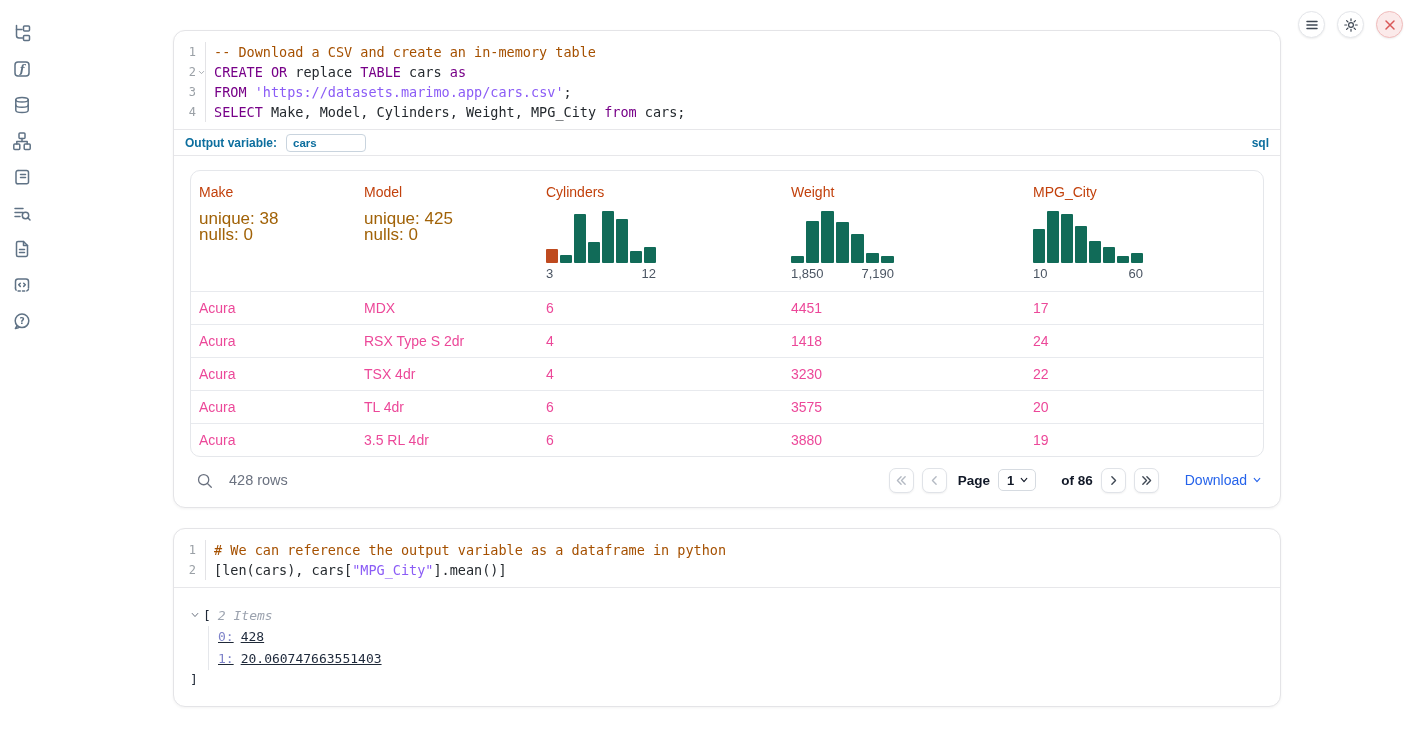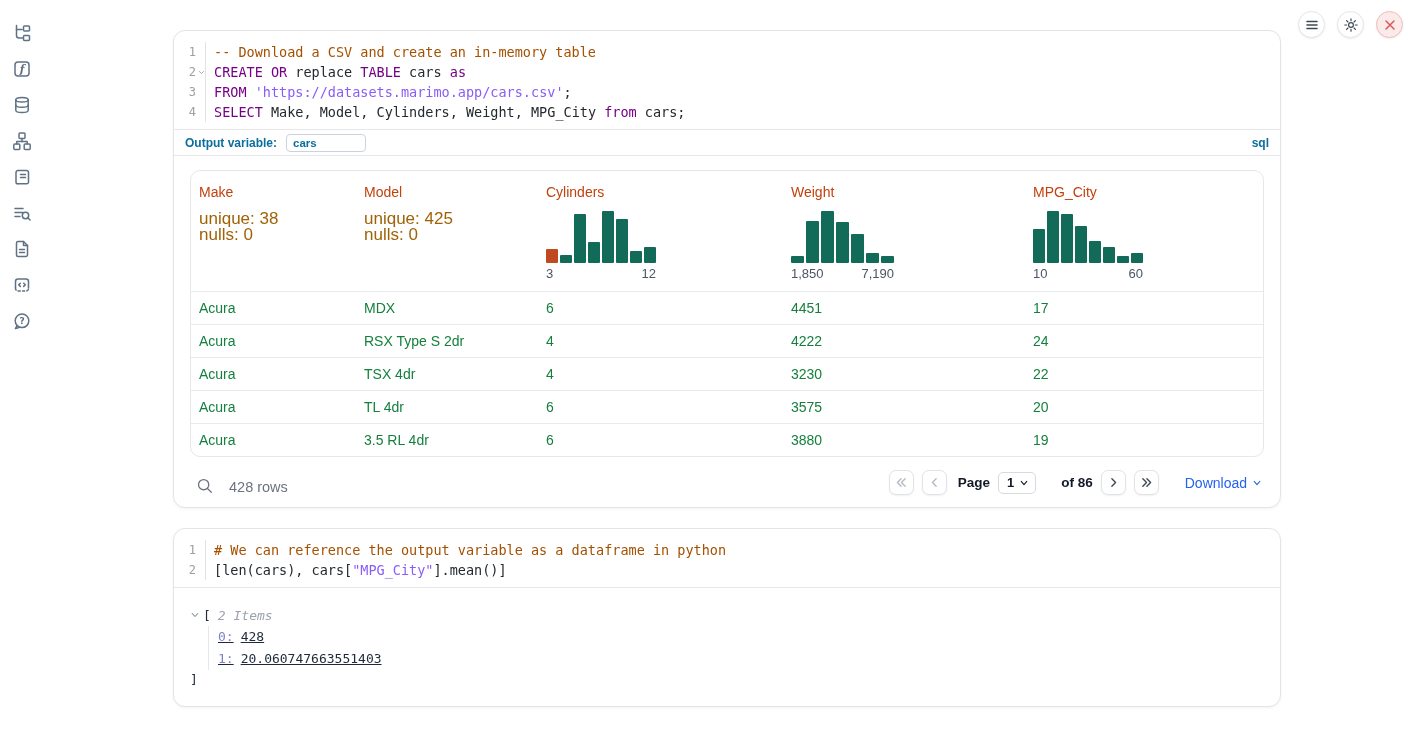--- a/index.html
+++ b/index.html
@@ -78,24 +78,24 @@
   .thead, .tr { display:grid; grid-template-columns:165px 182px 245px 242px 1fr; }
   .thead { padding:11px 0 7px; }
   .th { padding:2px 8px; }
   .th-name { font-size:14px; color:#c2410c; margin-bottom:11px; }
   .th-stat { font-size:17px; color:#a16207; line-height:16px; }
   .hist-bars { display:flex; align-items:flex-end; gap:2px; height:52px; }
   .hist-bar { width:12px; border-radius:1px; }
   .hist-wide .hist-bar { width:13px; }
   .hist-labels { display:flex; justify-content:space-between; font-size:13px; color:#4b5563; margin-top:3px; }
   .tr { border-top:1px solid #e8eaee; }
-  .td { padding:7px 8px; font-size:14px; color:#15803d; line-height:18px; }
-
-  
-  .table-footer { display:flex; align-items:flex-end; margin-top:8px; height:30px; padding:0 2px; }
+  .td { padding:7px 8px; font-size:14px; color:#ec4899; line-height:18px; }
+
+  
+  .table-footer { display:flex; align-items:center; margin-top:8px; height:30px; padding:0 2px; }
   .search-btn { width:20px; height:20px; border:none; background:none; padding:0; cursor:pointer; color:#6b7280; margin-left:4px; }
   .search-btn svg { stroke:currentColor; fill:none; stroke-width:1.5; stroke-linecap:round; }
   .row-count { margin-left:13px; font-size:14.5px; color:#6b7280; }
   .pager { margin-left:auto; display:flex; align-items:center; gap:8px; }
   .page-btn {
     width:25px; height:25px; border:1px solid #e0e3e8; border-radius:7px; background:#fff;
     box-shadow:0 1px 2px rgba(0,0,0,.06); display:flex; align-items:center; justify-content:center;
     cursor:pointer; padding:0;
   }
   .page-btn svg { stroke:#3f4854; fill:none; stroke-width:1.7; stroke-linecap:round; stroke-linejoin:round; }
@@ -321,21 +321,21 @@
           <div class="td">Acura</div>
           <div class="td">MDX</div>
           <div class="td">6</div>
           <div class="td">4451</div>
           <div class="td">17</div>
         </div>
         <div class="tr">
           <div class="td">Acura</div>
           <div class="td">RSX Type S 2dr</div>
           <div class="td">4</div>
-          <div class="td">4222</div>
+          <div class="td">1418</div>
           <div class="td">24</div>
         </div>
         <div class="tr">
           <div class="td">Acura</div>
           <div class="td">TSX 4dr</div>
           <div class="td">4</div>
           <div class="td">3230</div>
           <div class="td">22</div>
         </div>
         <div class="tr">

